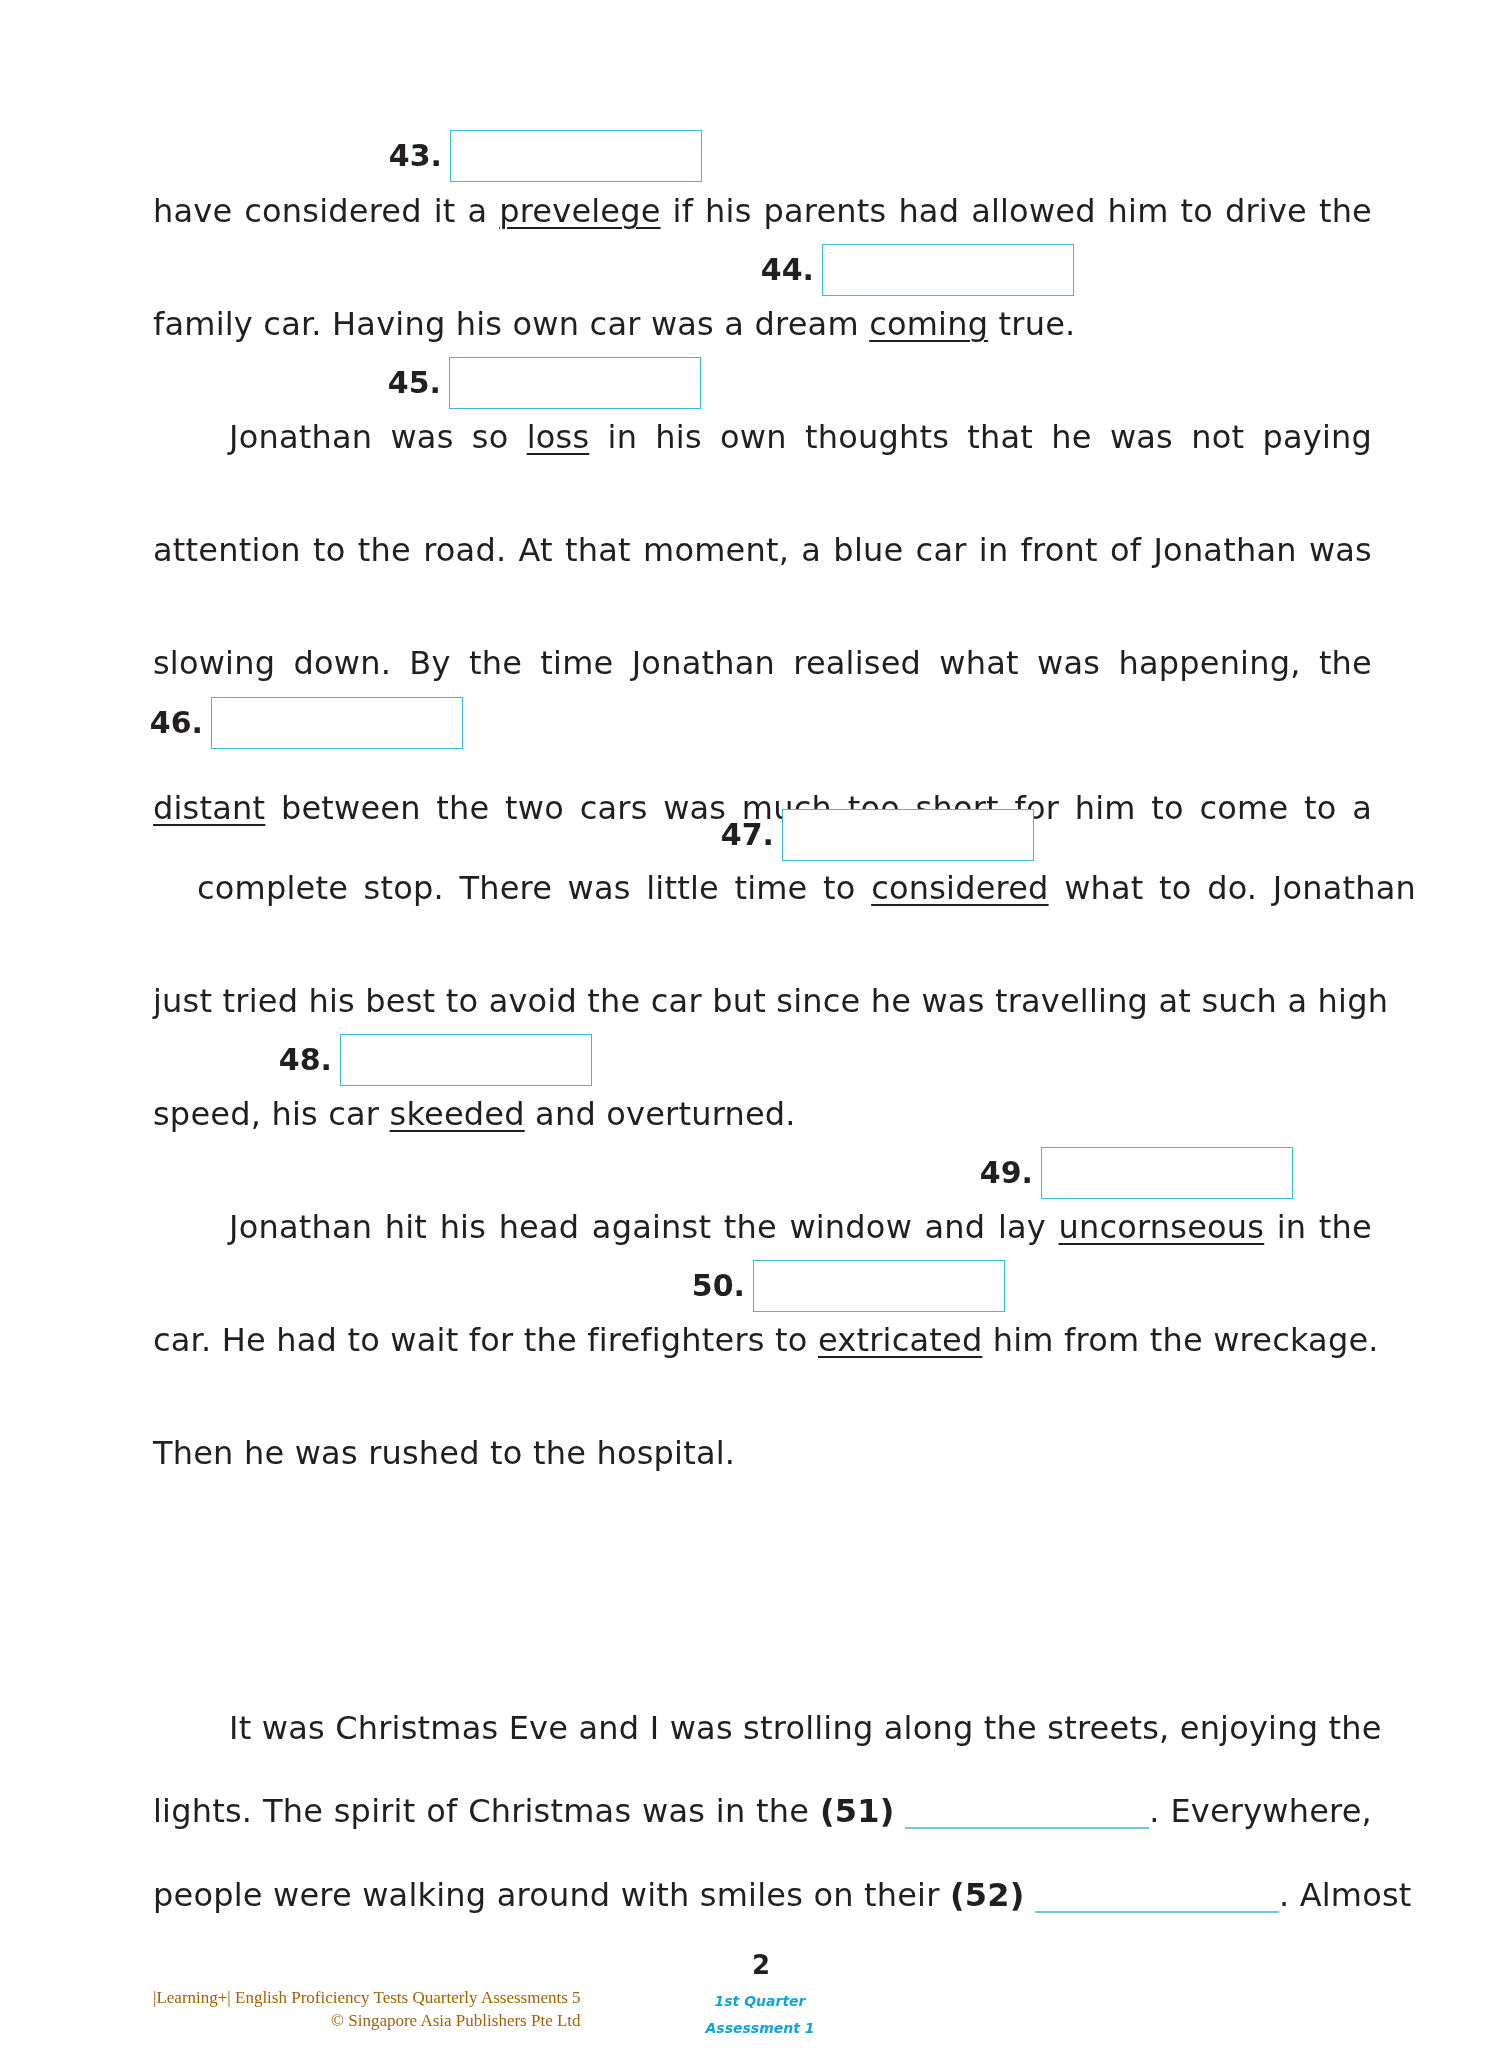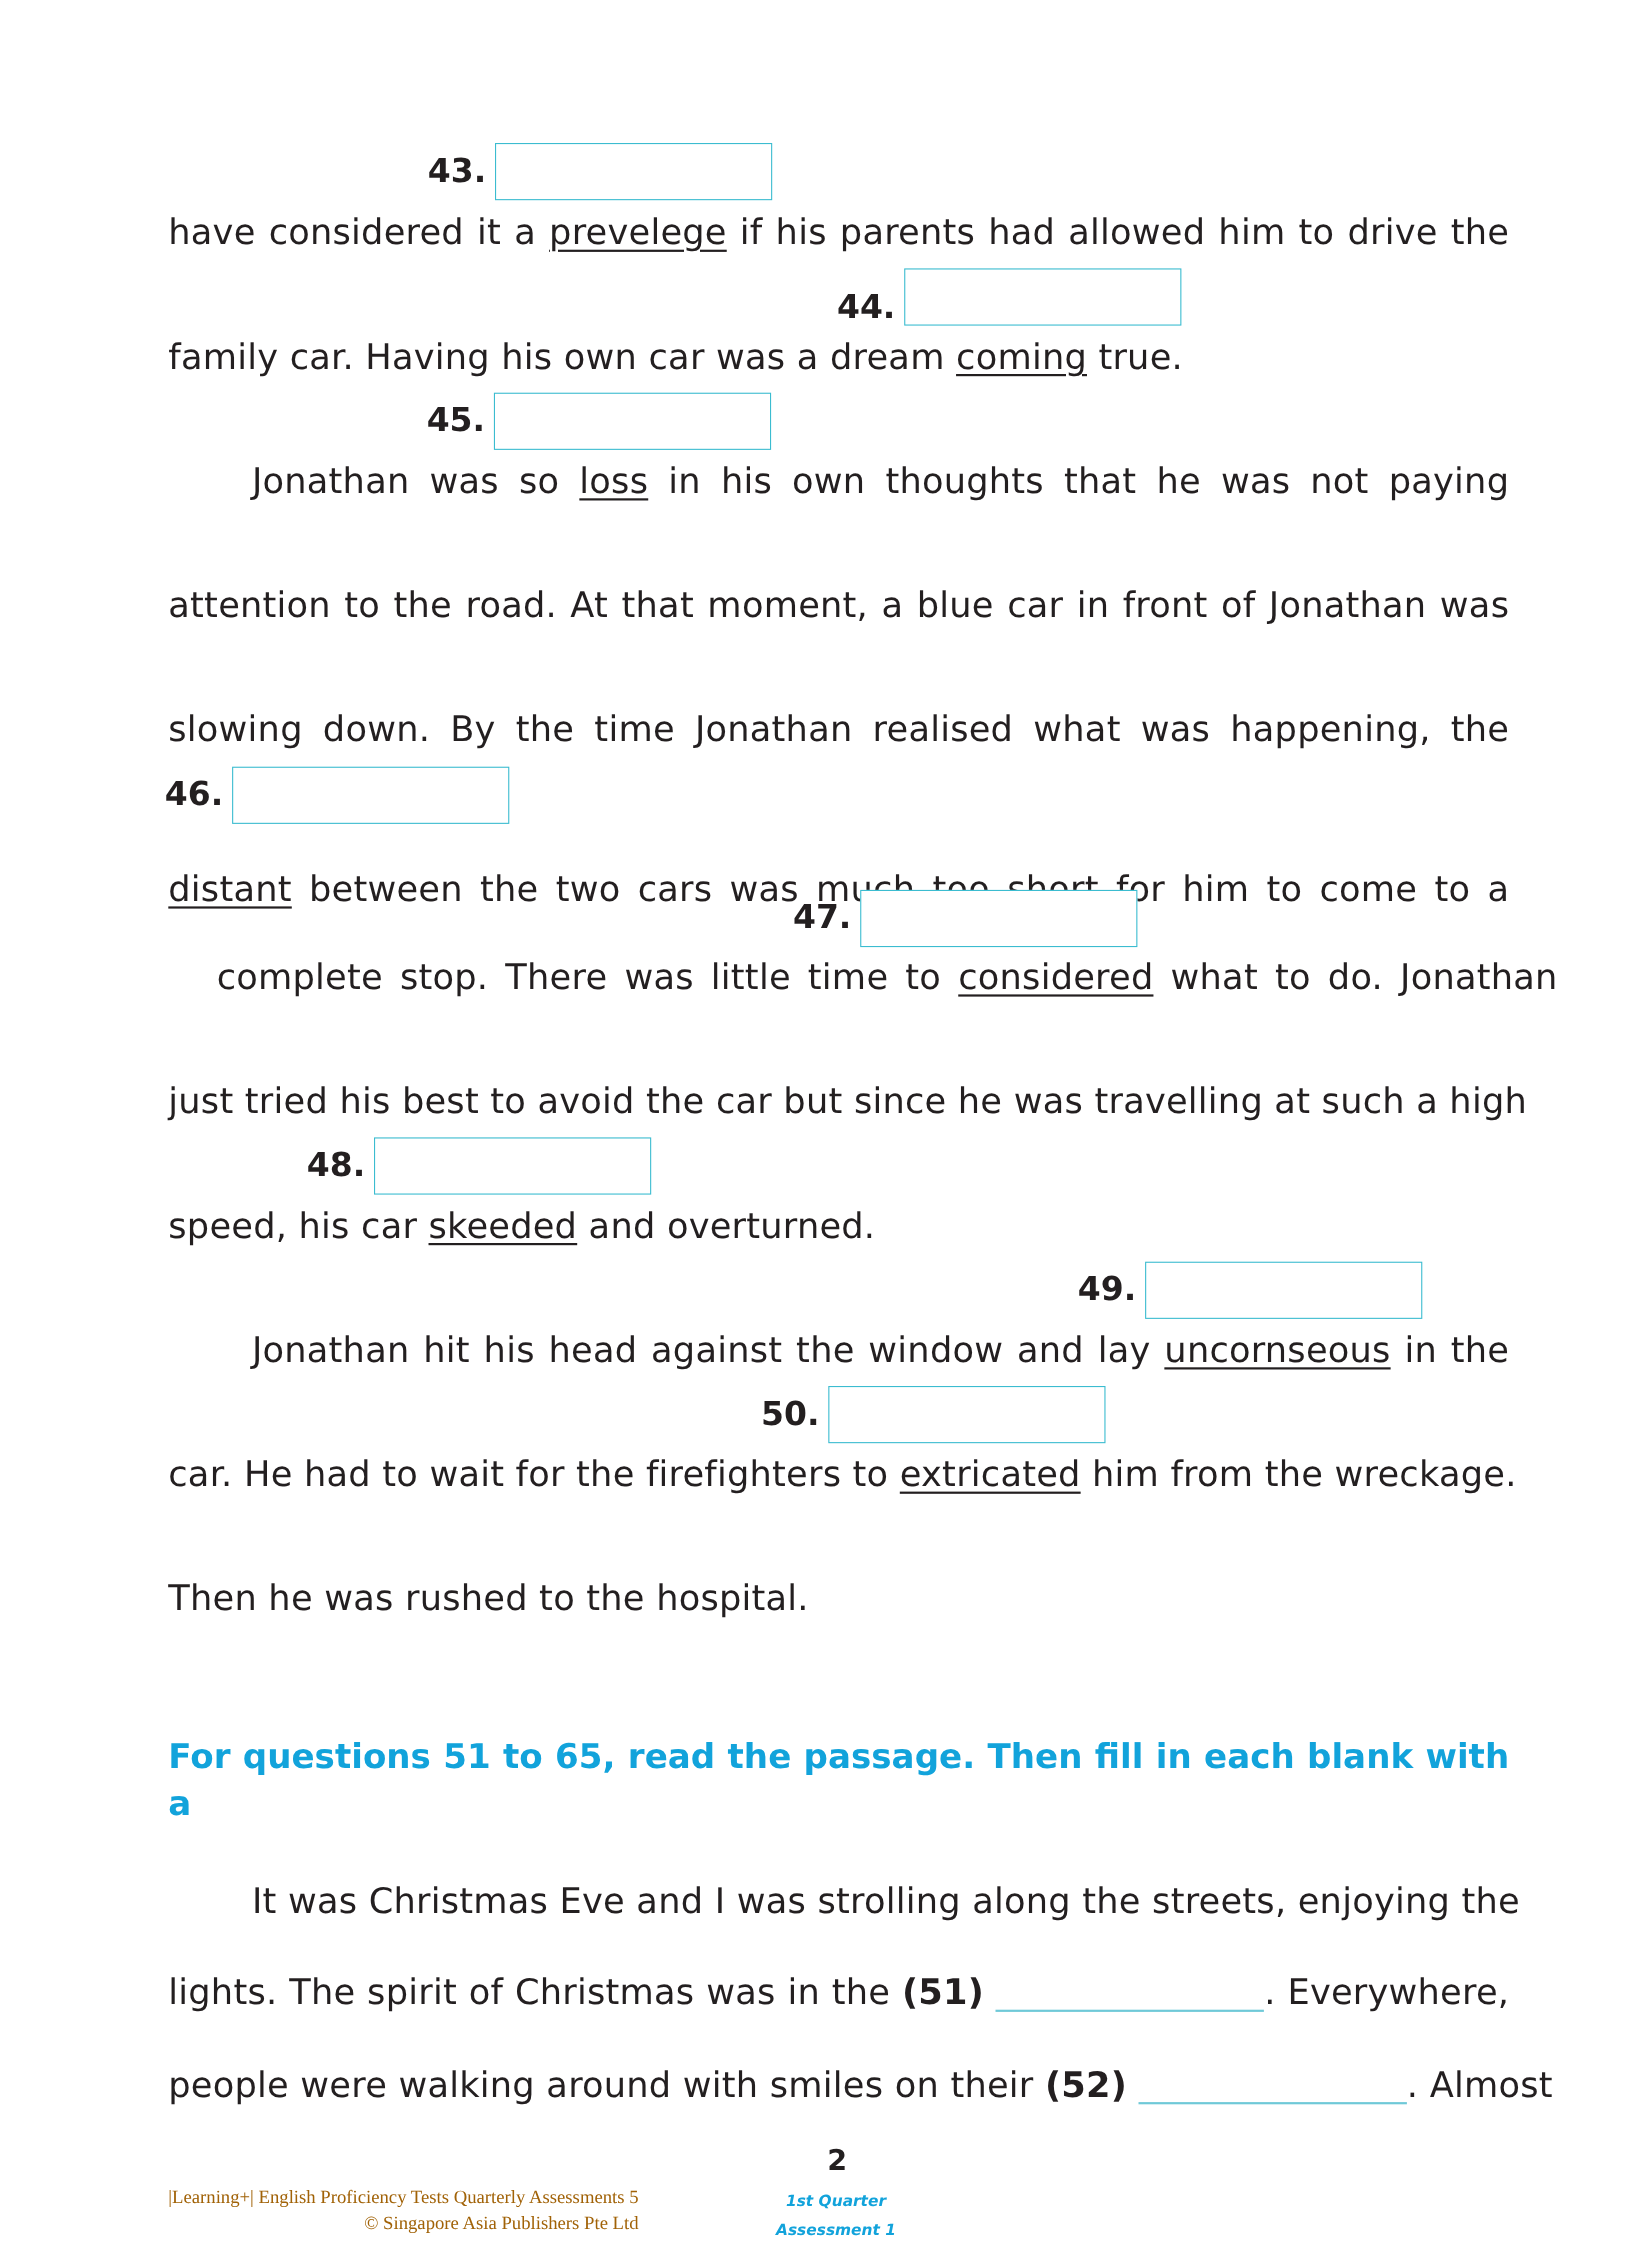--- a/index.html
+++ b/index.html
@@ -22,21 +22,21 @@
 </style>
 </head>
 <body>
 
 <div class="qlabel" style="left:362px;top:138px;">43.</div>
 <input class="box" style="left: 450px; top: 130px;" value="">
 <div class="line justify" style="top:191px;">
   <span>have considered it a </span><span class="u">prevelege</span><span> if his parents had allowed him to drive the</span>
 </div>
 
-<div class="qlabel" style="left:734px;top:262px;">44.</div>
+<div class="qlabel" style="left:734px;top:252px;">44.</div>
 <input class="box" style="left: 822px; top: 244px;" value="">
 <div class="line" style="top:304px;">
   <span>family car. Having his own car was a dream </span><span class="u">coming</span><span> true.</span>
 </div>
 
 <div class="qlabel" style="left:361px;top:365px;">45.</div>
 <input class="box" style="left: 449px; top: 357px;" value="">
 <div class="line justify indent" style="top:417px;">
   <span>Jonathan was so </span><span class="u">loss</span><span> in his own thoughts that he was not paying</span>
 </div>
@@ -72,21 +72,20 @@
 
 <div class="qlabel" style="left:665px;top:1268px;">50.</div>
 <input class="box" style="left: 753px; top: 1260px;" value="">
 <div class="line justify" style="top:1320px;">
   <span>car. He had to wait for the firefighters to </span><span class="u">extricated</span><span> him from the wreckage.</span>
 </div>
 
 <div class="line" style="top:1433px;">Then he was rushed to the hospital.</div>
 
 <div class="heading" style="top:1576px;">
-  <span class="l1">For questions 51 to 65, read the passage. Then fill in each blank with a</span>
 </div>
 
 <div class="line justify indent" style="top:1708px;">It was Christmas Eve and I was strolling along the streets, enjoying the</div>
 <div class="line justify" style="top:1791px;">
   <span>lights. The spirit of Christmas was in the </span><b>(51)</b> <input class="blank" style="width: 240px; border-top: none; border-right: none; border-left: none; border-image: initial; border-bottom: 2px solid rgb(111, 201, 216); outline: none; font-size: 28px;" value=""><span>. Everywhere,</span>
 </div>
 <div class="line justify" style="top:1875px;">
   <span>people were walking around with smiles on their </span><b>(52)</b> <input class="blank" style="width: 240px; border-top: none; border-right: none; border-left: none; border-image: initial; border-bottom: 2px solid rgb(111, 201, 216); outline: none; font-size: 28px;" value=""><span>. Almost</span>
 </div>
 

